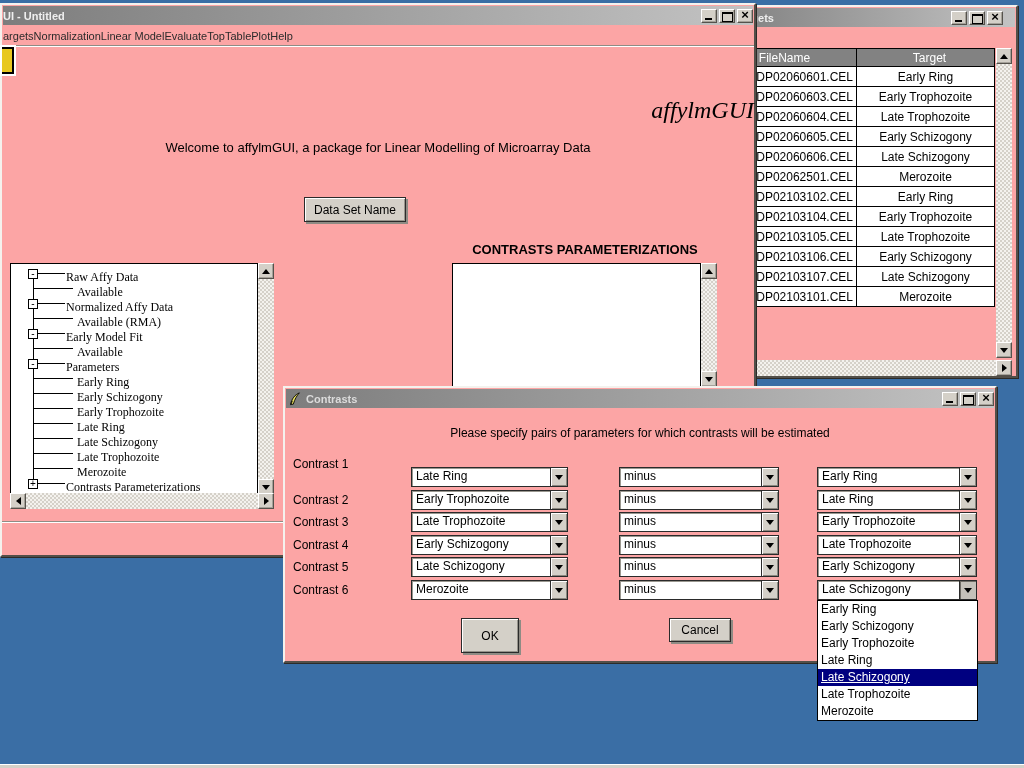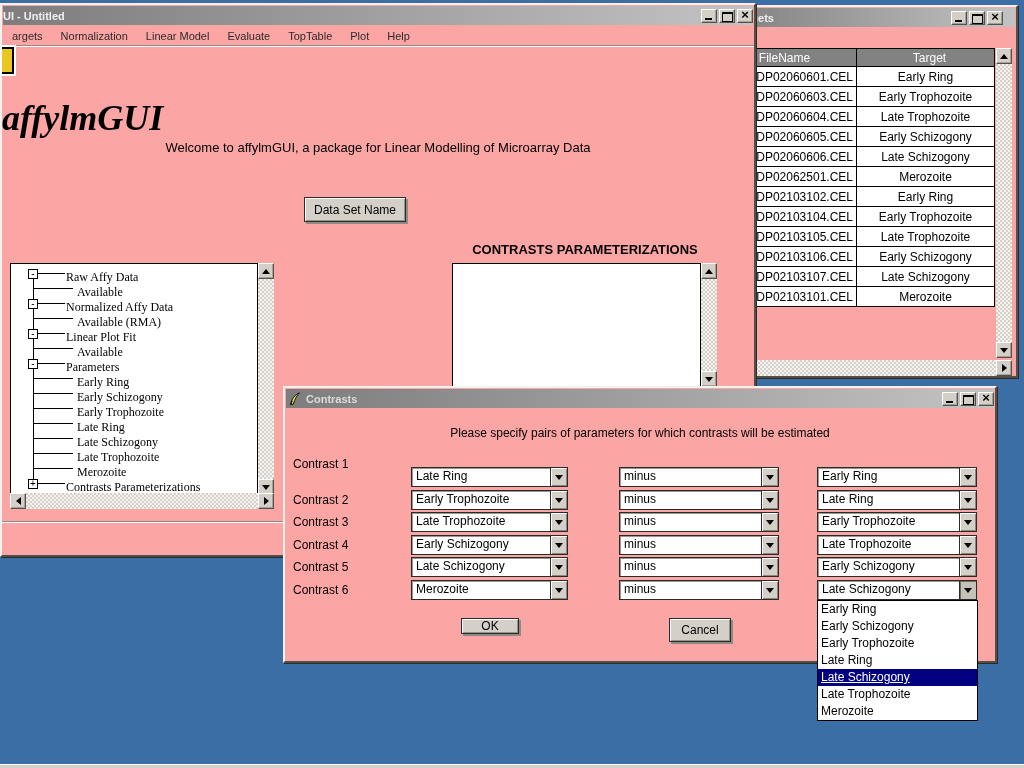--- a/index.html
+++ b/index.html
@@ -40,25 +40,25 @@
 
   .btn { position:absolute; background:#d4d0c8; border:1px solid #2b2b2b;
          box-shadow:inset 1px 1px 0 #ffffff, inset -1px -1px 0 #96938b, 2px 2px 0 #8e8b84;
          font-size:12px; display:flex; align-items:center; justify-content:center; }
 
   .sunkenbox { background:#fff; border:1px solid #000; box-shadow:1px 1px 0 #fff; }
 
   
   #main-win { left:0; top:3px; width:756px; height:554px; z-index:2; }
   .menubar { height:19px; display:flex; align-items:center; font-size:11px; padding-left:1px; }
-  .mitem { padding:2px 9px; color:#2b2b2b; }
+  .mitem { padding:2px 0; color:#2b2b2b; }
   #tool-frag { position:absolute; left:0; top:42px; width:12px; height:27px;
                background:#e8c820; border:2px solid #000; border-left:none; box-shadow:0 0 0 2px #fff; }
-  .heading { position:absolute; top:92px; left:0; width:100%; text-align:left;
-             font-family:"Liberation Serif", serif; font-weight:bold; font-style:italic; font-size:36px; }
+  .heading { position:absolute; top:92px; left:0; width:100%; text-align:right;
+             font-family:"Liberation Serif", serif; font-weight:normal; font-style:italic; font-size:24px; }
   .welcome { position:absolute; top:135px; left:0; width:100%; text-align:center; font-size:13px; }
   #dataset-btn { left:302px; top:192px; width:102px; height:25px; }
   .boxlabel { position:absolute; top:237px; font-size:13px; font-weight:bold; text-align:center; }
   #tree-label { left:8px; width:264px; }
   #cp-label { left:444px; width:278px; }
 
   #treebox { position:absolute; left:8px; top:258px; width:264px; height:232px; }
   #tree-inner { position:absolute; left:0; top:0; right:16px; bottom:0; overflow:hidden; padding-top:2px; }
   #tree-rows { position:relative; }
   .trunk { position:absolute; left:22px; top:7px; width:1px; height:211px; background:#000; }
@@ -100,21 +100,21 @@
   .instruction { position:absolute; top:38px; left:0; width:100%; text-align:center; font-size:12px; }
   .crow-label { position:absolute; left:8px; width:110px; font-size:12px; line-height:20px; }
   .combo { position:absolute; height:20px; background:#fff; border:1px solid #2a2a2a;
            box-shadow:inset 1px 1px 0 #9a978f; display:flex; }
   .ctext { flex:1; font-size:12px; line-height:17px; padding-left:4px; overflow:hidden; white-space:nowrap; }
   .cbtn { width:17px; background:#d4d0c8; border-left:1px solid #2a2a2a;
           box-shadow:inset 1px 1px 0 #fff, inset -1px -1px 0 #8a877f;
           display:flex; align-items:center; justify-content:center; }
   .cbtn.pressed { background:#c5c1b9; box-shadow:inset 1px 1px 0 #6f6c65; }
   .c1 { left:126px; width:157px; } .c2 { left:334px; width:160px; } .c3 { left:532px; width:160px; }
-  #ok-btn { left:176px; top:230px; width:58px; height:16px; }
+  #ok-btn { left:176px; top:230px; width:58px; height:35px; }
   #cancel-btn { left:384px; top:230px; width:62px; height:24px; }
 
   
   #popup { position:absolute; left:817px; top:600px; width:161px; z-index:5;
            background:#fff; border:1px solid #000; }
   .pitem { height:17px; line-height:17px; font-size:12px; padding-left:3px; white-space:nowrap; }
   .pitem.selected { background:#000080; color:#fff; text-decoration:underline; }
 
   #taskbar-sliver { position:absolute; left:0; bottom:0; width:100%; height:4px;
                     background:#d4d0c8; border-top:1px solid #fff; z-index:6; }
@@ -252,21 +252,21 @@
             <span class="pm">-</span>
             <span class="tlabel p">Normalized Affy Data</span>
           </div>
         <div class="trow">
             <span class="hl c"></span>
             <span class="tlabel c">Available (RMA)</span>
           </div>
         <div class="trow">
             <span class="hl p"></span>
             <span class="pm">-</span>
-            <span class="tlabel p">Linear Plot Fit</span>
+            <span class="tlabel p">Early Model Fit</span>
           </div>
         <div class="trow">
             <span class="hl c"></span>
             <span class="tlabel c">Available</span>
           </div>
         <div class="trow">
             <span class="hl p"></span>
             <span class="pm">-</span>
             <span class="tlabel p">Parameters</span>
           </div>

